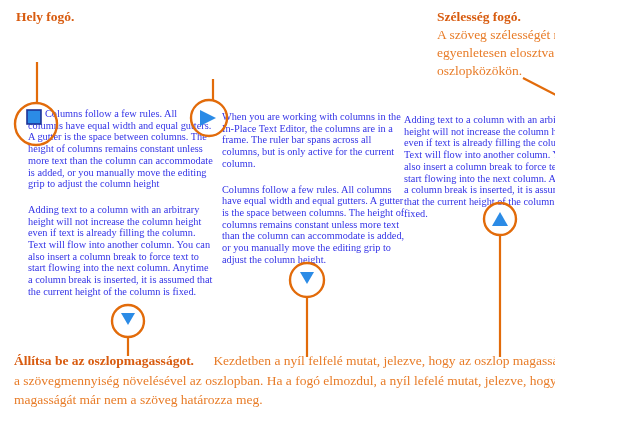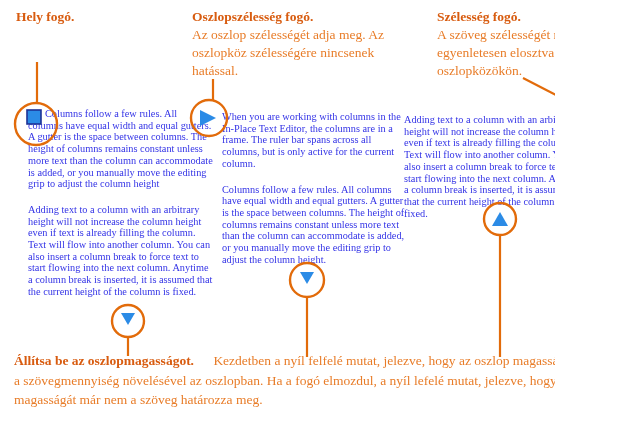--- a/index.html
+++ b/index.html
@@ -68,24 +68,20 @@
 </style>
 </head>
 <body>
 
 <div id="stage">
 
   <div class="callout" id="callout-1">
     <span class="callout-title">Hely fogó.</span>
   </div>
 
-  <div class="callout" id="callout-2">
-    <span class="callout-title">Oszlopszélesség fogó.</span>
-    <span class="callout-body">Az oszlop szélességét adja meg. Az oszlopköz szélességére nincsenek hatással.</span>
-  </div>
 
   <div class="callout" id="callout-3">
     <span class="callout-title">Szélesség fogó.</span>
     <span class="callout-body">A szöveg szélességét módosítja, egyenletesen elosztva az oszlopközökön.</span>
   </div>
 
   <div class="tcol" id="tcol-1">
     <p class="first">Columns follow a few rules. All columns have equal width and equal gutters. A gutter is the space between columns. The height of columns remains constant unless more text than the column can accommodate is added, or you manually move the editing grip to adjust the column height</p>
     <p>Adding text to a column with an arbitrary height will not increase the column height even if text is already filling the column. Text will flow into another column. You can also insert a column break to force text to start flowing into the next column. Anytime a column break is inserted, it is assumed that the current height of the column is fixed.</p>
   </div>

